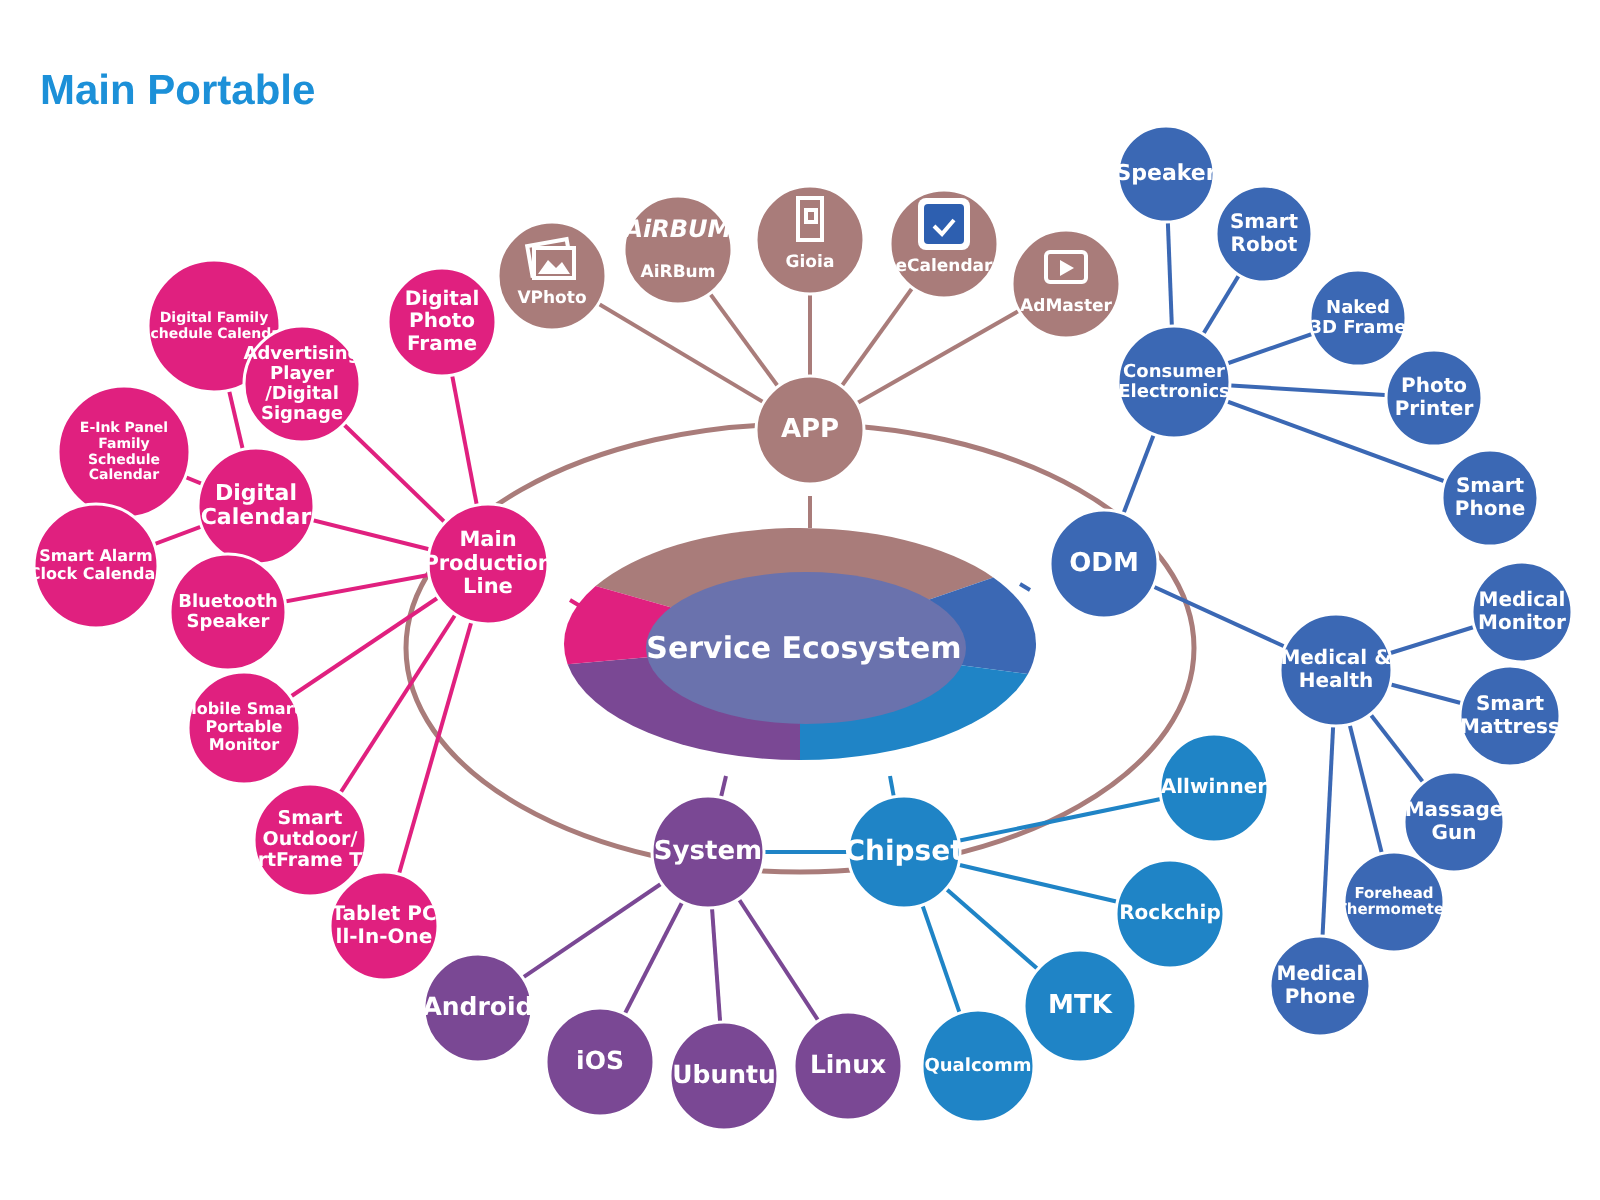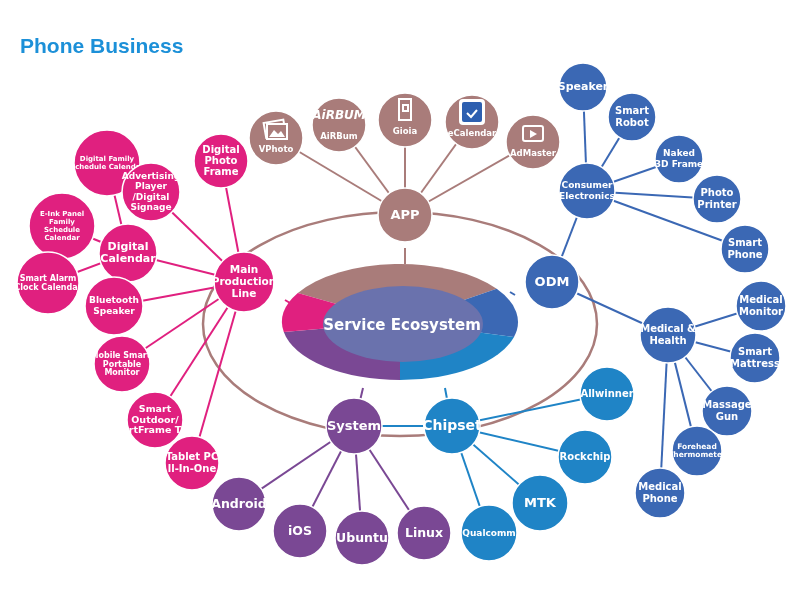--- a/index.html
+++ b/index.html
@@ -7,21 +7,21 @@
          font-family:"Liberation Sans", sans-serif; }
   #title { position:absolute; left:20px; top:34px; font-size:21px; font-weight:bold;
            color:#1c90d8; font-family:"Liberation Sans", sans-serif; }
   svg#diagram { position:absolute; left:0; top:0; }
   .node-text { fill:#ffffff; font-family:"DejaVu Sans", sans-serif; font-weight:bold;
                text-anchor:middle; dominant-baseline:middle; }
 </style>
 </head>
 <body>
 
-<div id="title">Phone Business</div>
+<div id="title">Main Portable</div>
 <svg id="diagram" width="800" height="600" viewBox="0 0 800 600">
     <g>
       <ellipse cx="400" cy="324" rx="197" ry="112" fill="none" stroke="#a97c7a" stroke-width="2.5"></ellipse>
       <line x1="405" y1="248" x2="405" y2="264" stroke="#a97c7a" stroke-width="2"></line>
       <line x1="290" y1="303" x2="285" y2="300" stroke="#e0207f" stroke-width="2"></line>
       <line x1="244" y1="282" x2="128" y2="253" stroke="#e0207f" stroke-width="2"></line>
       <line x1="128" y1="253" x2="107" y2="163" stroke="#e0207f" stroke-width="2"></line>
       <line x1="128" y1="253" x2="62" y2="226" stroke="#e0207f" stroke-width="2"></line>
       <line x1="128" y1="253" x2="48" y2="283" stroke="#e0207f" stroke-width="2"></line>
       <line x1="244" y1="282" x2="221" y2="161" stroke="#e0207f" stroke-width="2"></line>

